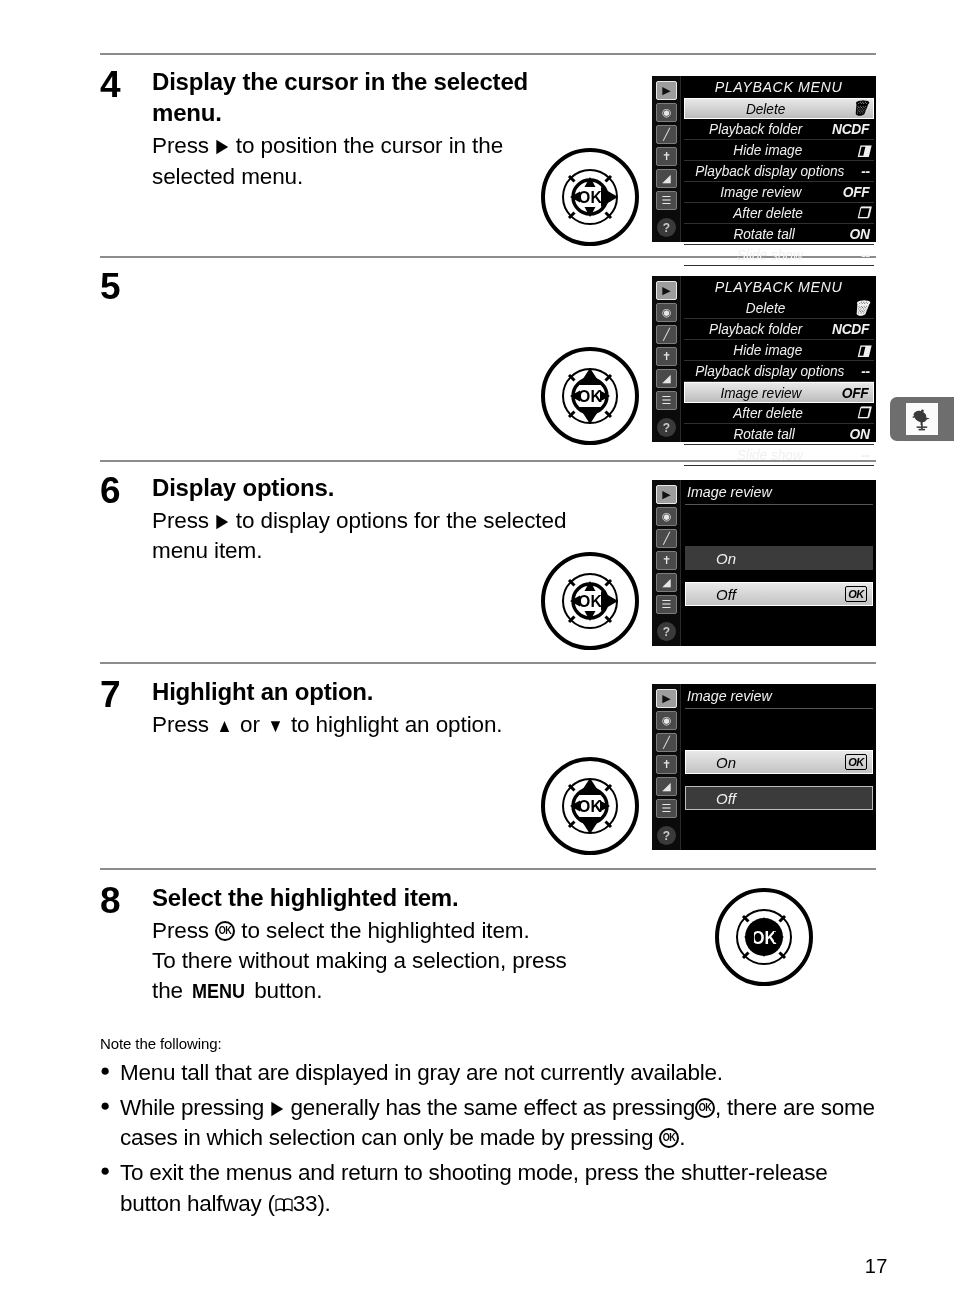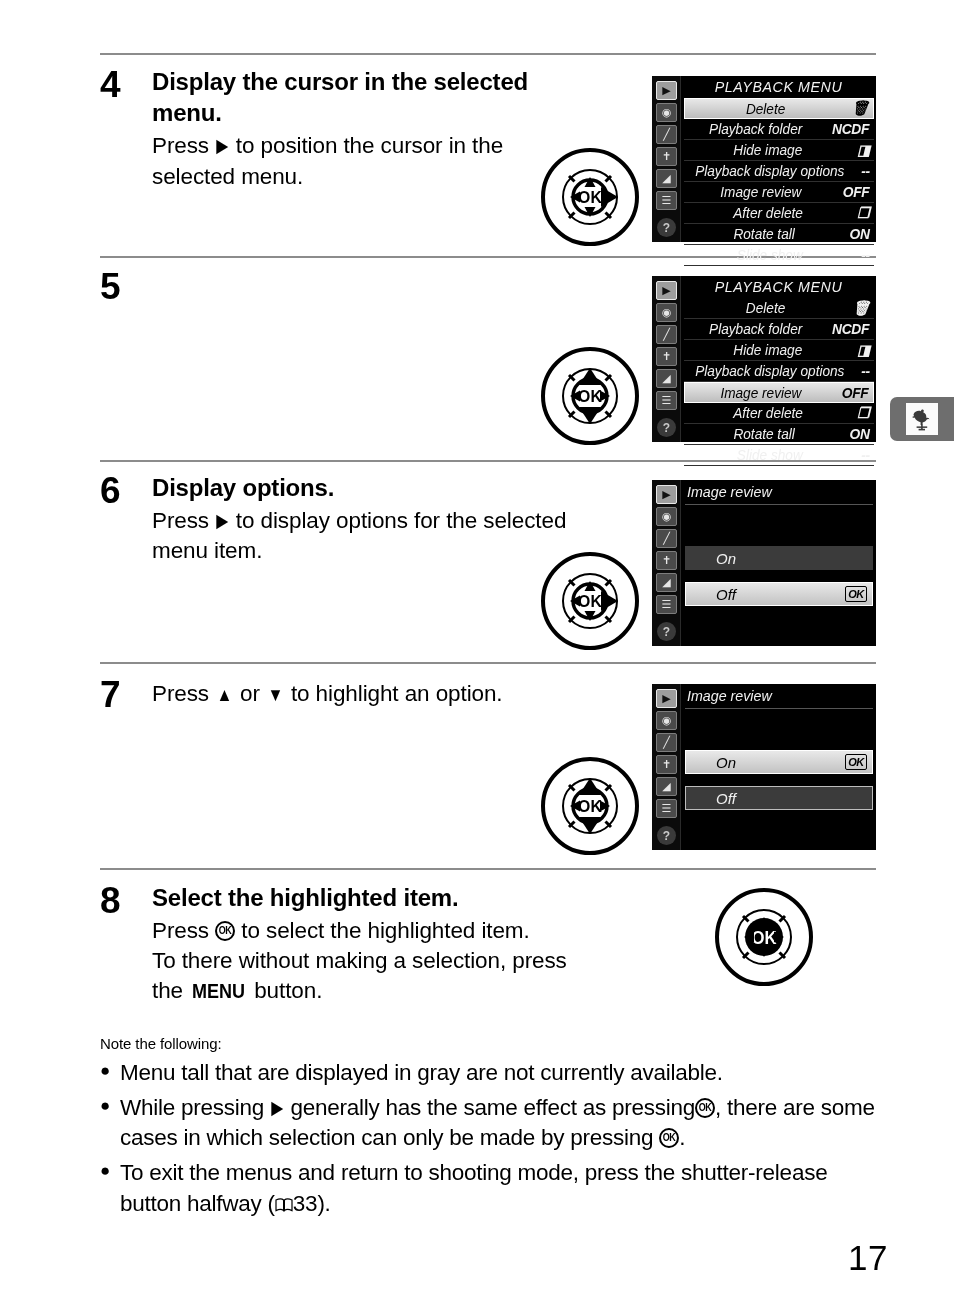--- a/index.html
+++ b/index.html
@@ -324,21 +324,21 @@
   }
   .bullet-text {
     flex: 1 1 auto;
   }
 
   
   .pageno {
     position: absolute;
     right: 66px;
     bottom: 36px;
-    font-size: 35px;
+    font-size: 20px;
     letter-spacing: 0.5px;
   }
 </style>
 </head>
 <body>
 
 <div class="page">
 
   <div class="rule" style="top:53px;"></div>
   <div class="rule" style="top:256px;"></div>
@@ -556,20 +556,21 @@
           <span class="otext">Off</span>
           <span class="okbadge">OK</span>
         </div>
       </div>
     </div>
   </div>
 
   <div class="step" style="top:676px;">
     <div class="step-num">7</div>
     <div class="step-body">
+      <div class="step-title">Highlight an option.</div>
       <div class="step-desc">
         <span>Press</span>
         <span class="tri-ud">▲</span>
         <span>or</span>
         <span class="tri-ud">▼</span>
         <span>to highlight an option.</span>
       </div>
     </div>
   </div>
 

